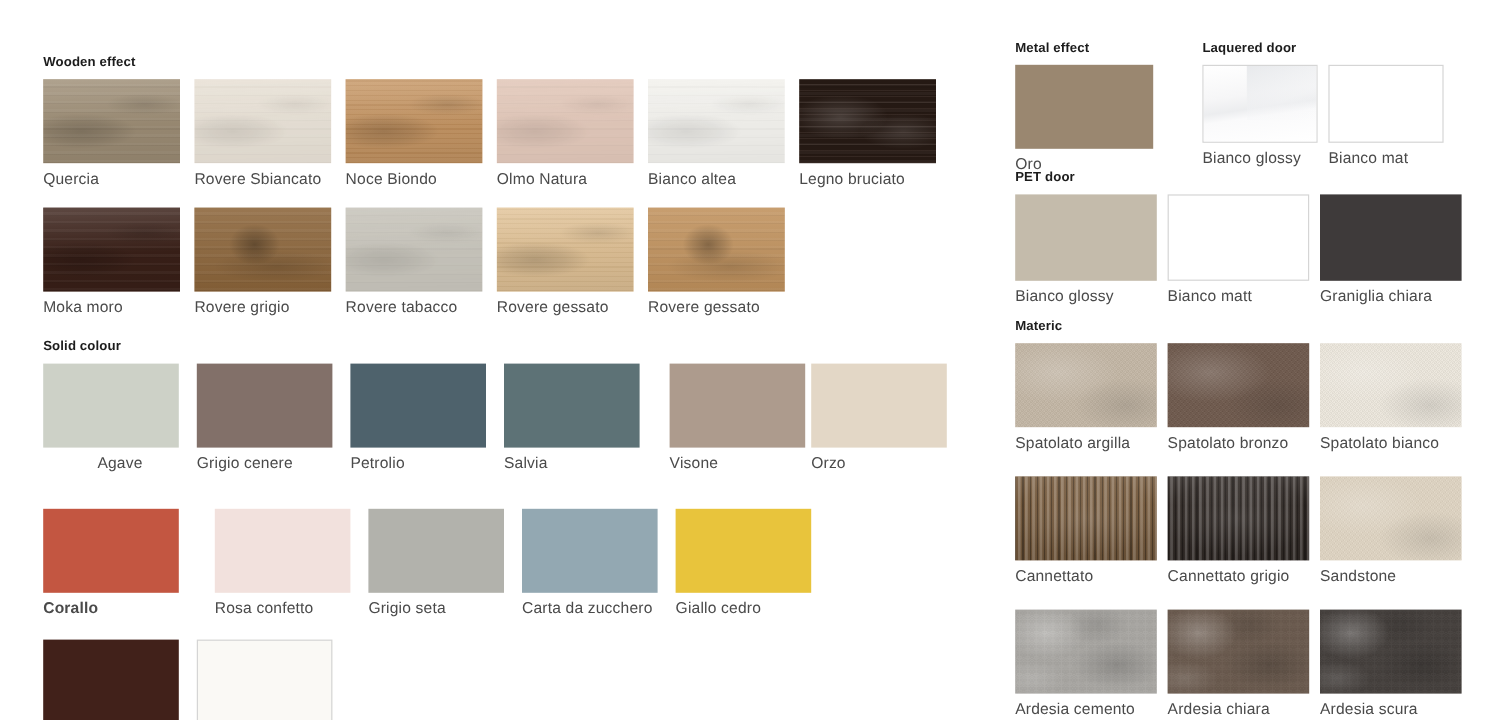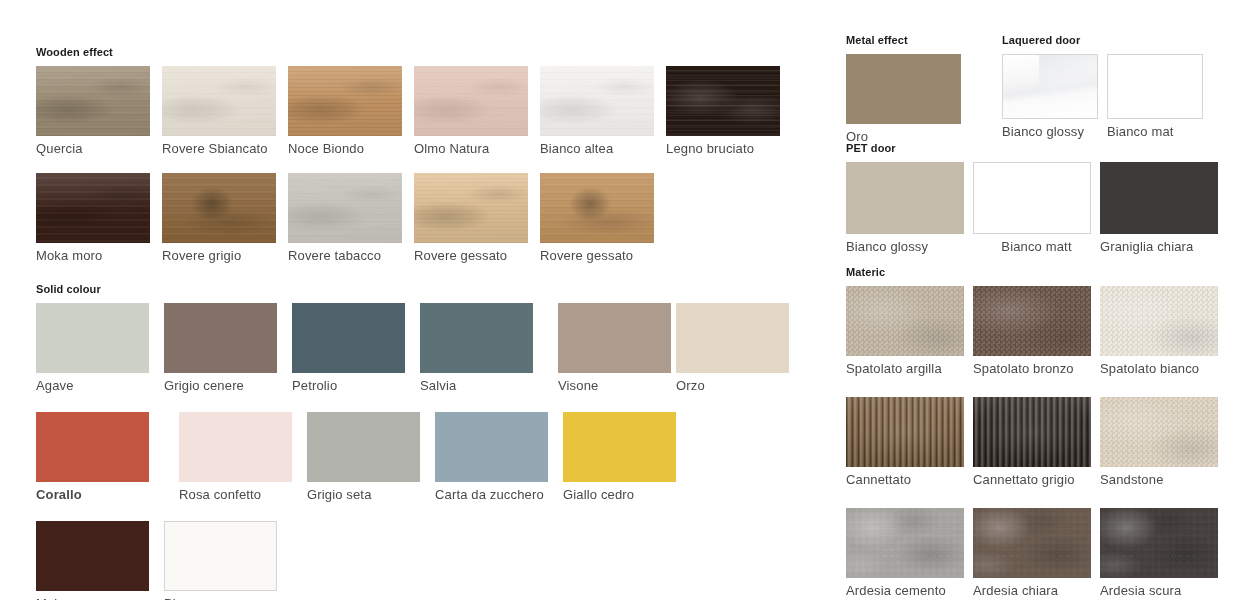--- a/index.html
+++ b/index.html
@@ -214,21 +214,21 @@
           <div class="cell" style="width: 126px; margin-bottom: 18px;">
             <div class="swatch grain grain-knot" style="width: 114px; height: 70px; background: rgb(192, 145, 92);"></div>
             <div class="label">Rovere gessato</div>
           </div>
         </div>
     </div>
 
     <div class="section" style="left:0; top:267px;">
       <div class="section-title">Solid colour</div>
       <div class="grid" id="grid-solid" style="width: 768px;">
-          <div class="cell" style="width: 128px; margin-bottom: 20px;">
+          <div class="cell" style="width: 128px; margin-bottom: 32px; text-align: center;">
             <div class="swatch " style="width: 113px; height: 70px; background: rgb(205, 209, 199);"></div>
             <div class="label">Agave</div>
           </div>
           <div class="cell" style="width: 128px; margin-bottom: 20px;">
             <div class="swatch " style="width: 113px; height: 70px; background: rgb(130, 112, 105);"></div>
             <div class="label">Grigio cenere</div>
           </div>
           <div class="cell" style="width: 128px; margin-bottom: 20px;">
             <div class="swatch " style="width: 113px; height: 70px; background: rgb(78, 98, 108);"></div>
             <div class="label">Petrolio</div>
@@ -304,21 +304,21 @@
         </div>
     </div>
 
     <div class="section" style="left:0; top:142px;">
       <div class="section-title">PET door</div>
       <div class="grid" id="grid-pet" style="width: 381px;">
           <div class="cell" style="width: 127px; margin-bottom: 16px;">
             <div class="swatch " style="width: 118px; height: 72px; background: rgb(196, 187, 171);"></div>
             <div class="label">Bianco glossy</div>
           </div>
-          <div class="cell" style="width: 127px; margin-bottom: 16px; text-align: center;">
+          <div class="cell" style="width: 127px; margin-bottom: 16px;">
             <div class="swatch  bordered" style="width: 118px; height: 72px; background: rgb(255, 255, 255);"></div>
             <div class="label">Bianco matt</div>
           </div>
           <div class="cell" style="width: 127px; margin-bottom: 16px;">
             <div class="swatch " style="width: 118px; height: 72px; background: rgb(62, 58, 58);"></div>
             <div class="label">Graniglia chiara</div>
           </div>
         </div>
     </div>
 

